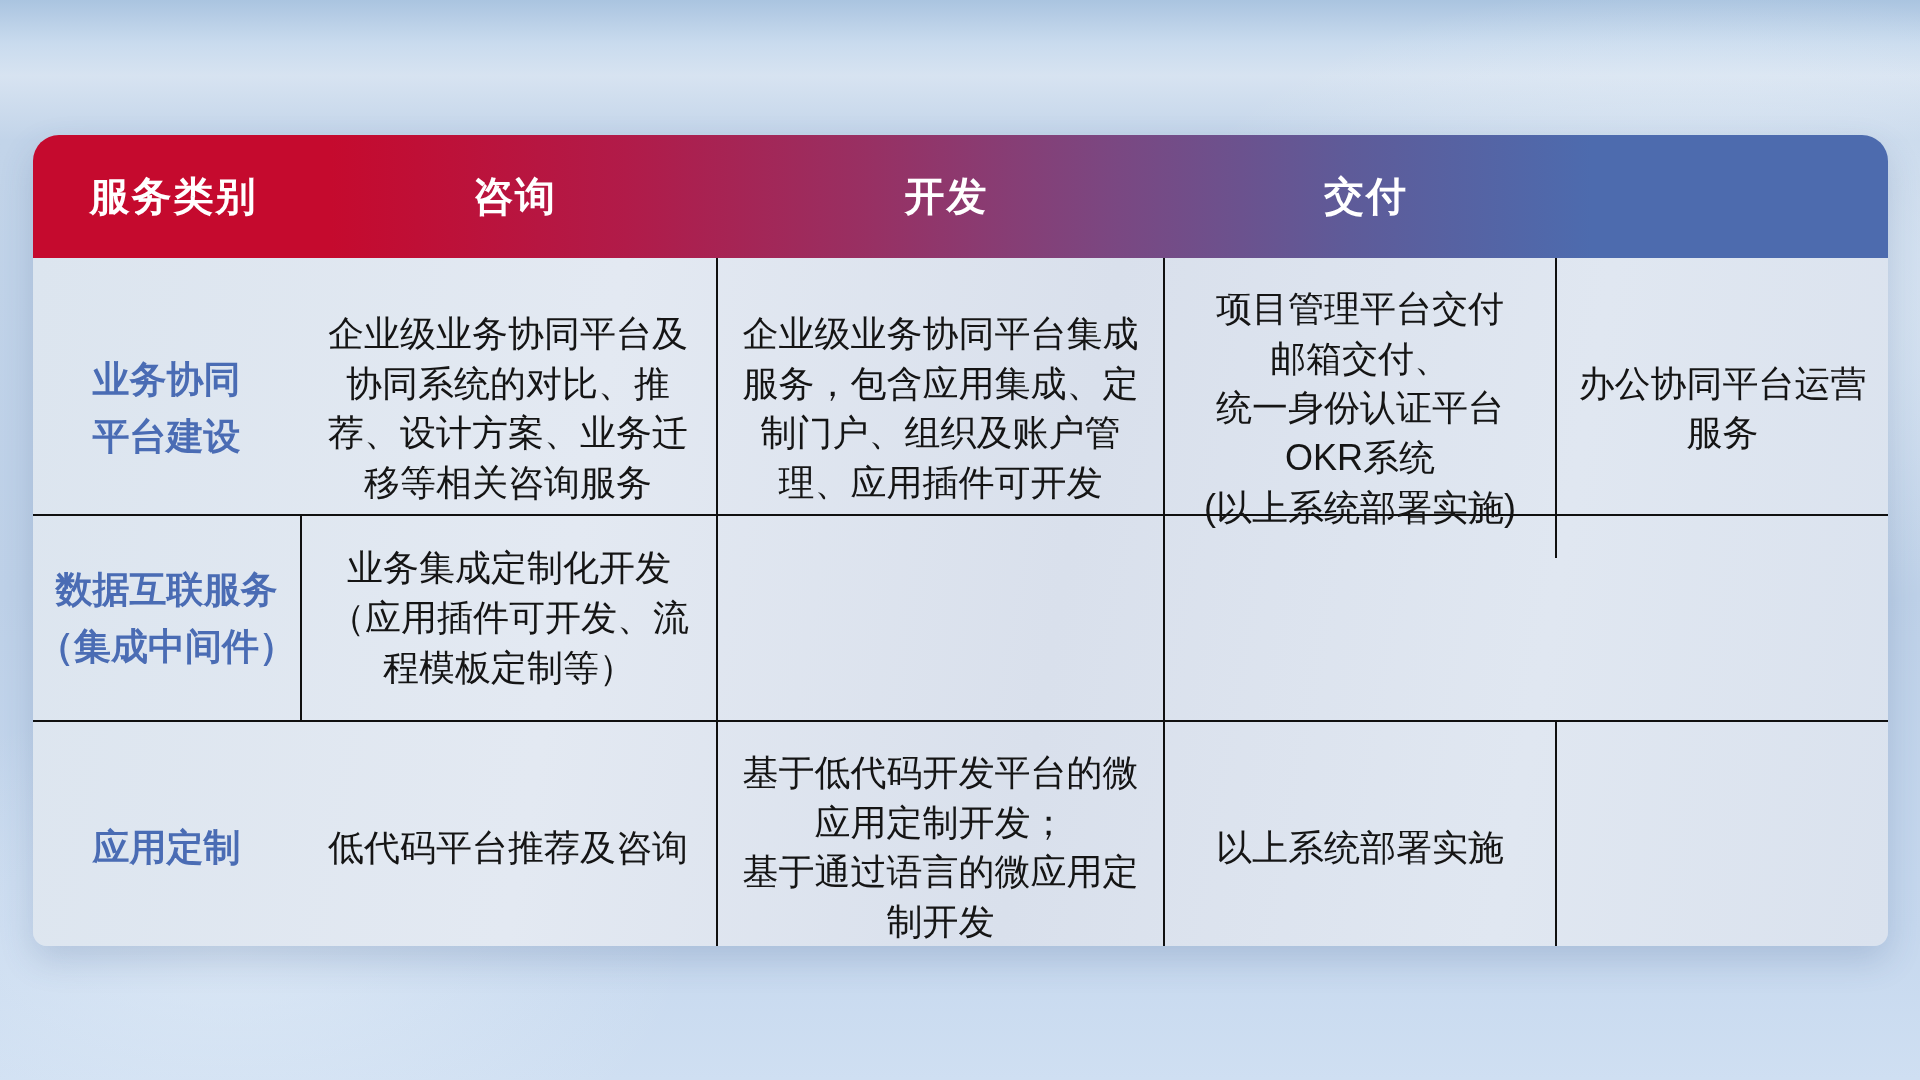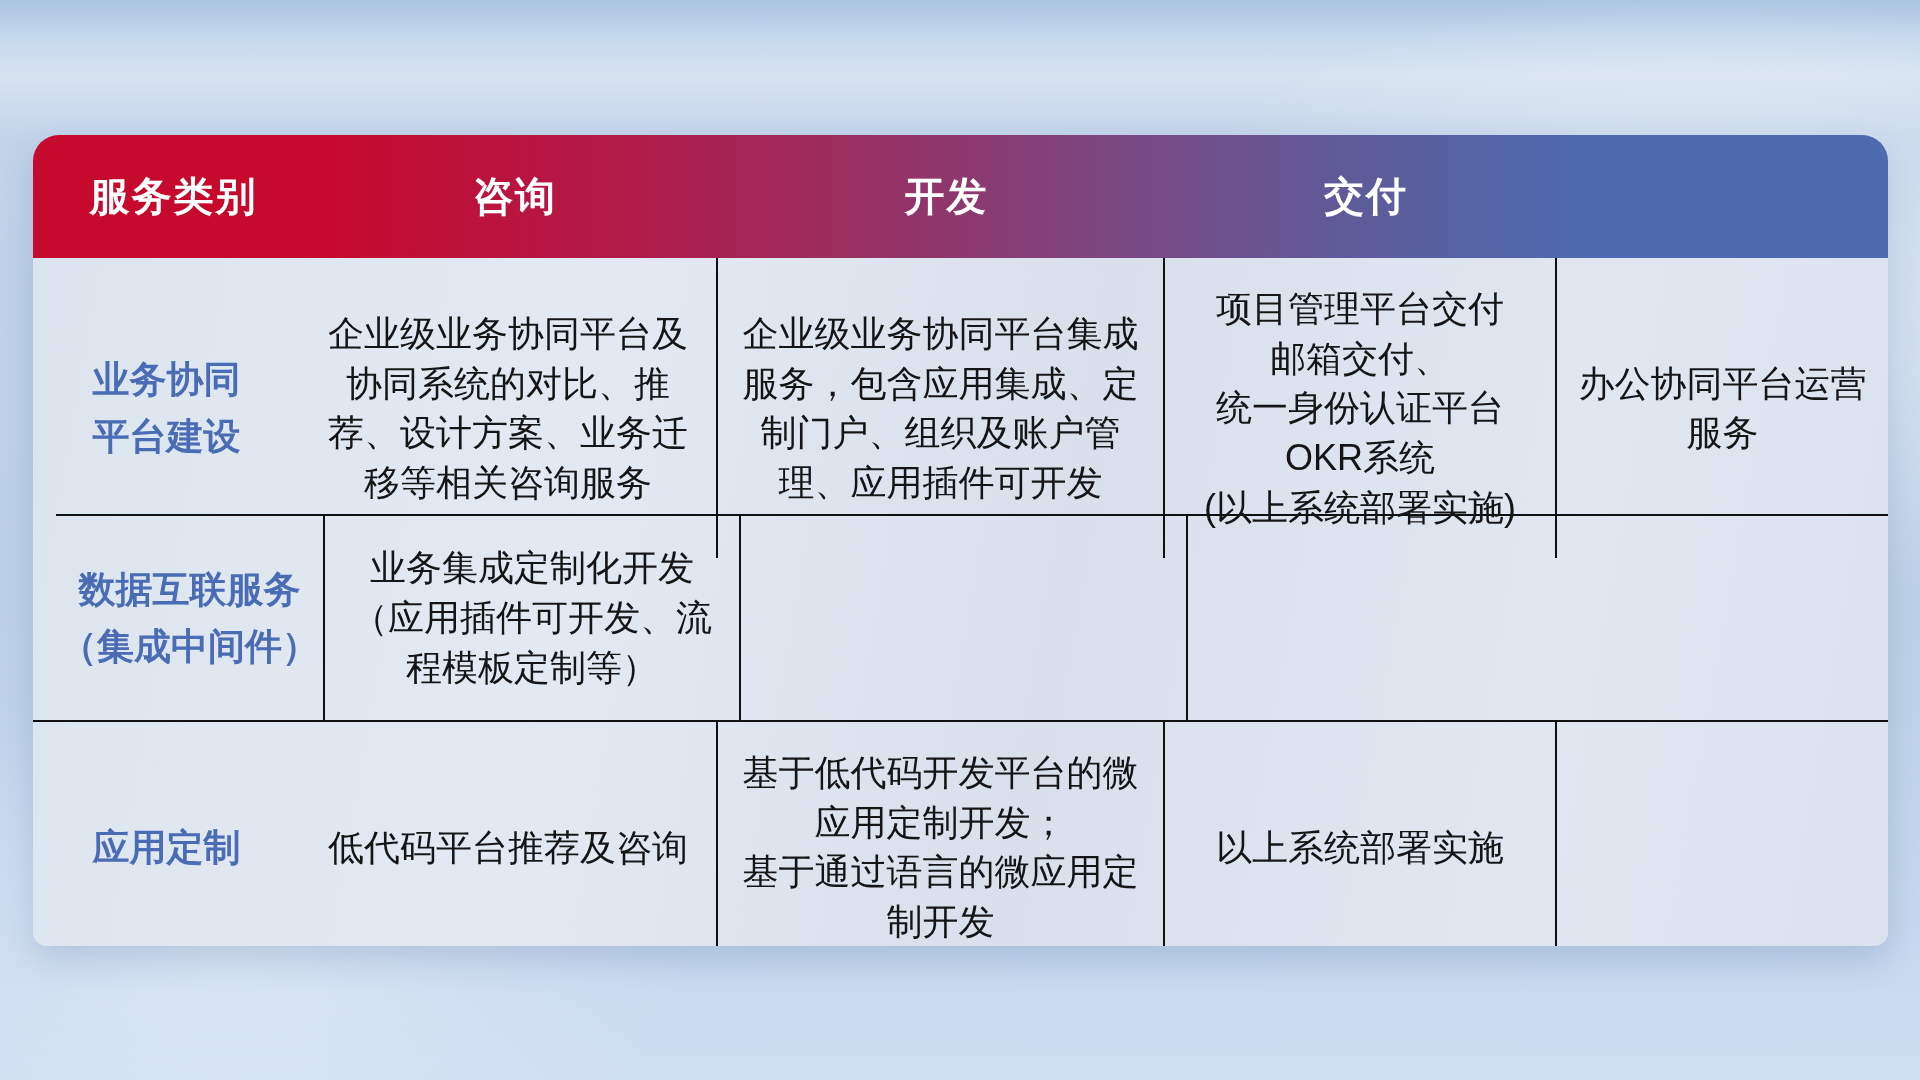--- a/index.html
+++ b/index.html
@@ -55,21 +55,21 @@
       #dce5ef 0%, #e3e9f2 30%, #d9e0ec 55%, #e0e7f1 80%, #dae2ee 100%);
     border-radius: 0 0 14px 14px;
     overflow: hidden;
   }
   .t-row {
     display: grid;
     grid-template-columns: 267px 416px 447px 392px 333px;
   }
   .t-row + .t-row { border-top: 2px solid #101010; }
   .row-1 { height: 256px; }
-  .row-2 { height: 204px; margin-left: 23px; }
+  .row-2 { height: 204px; }
   .row-3 { height: 224px; }
 
   .cell {
     display: flex;
     align-items: center;
     justify-content: center;
     text-align: center;
     padding: 26px 12px;
     box-sizing: border-box;
     color: #151515;

